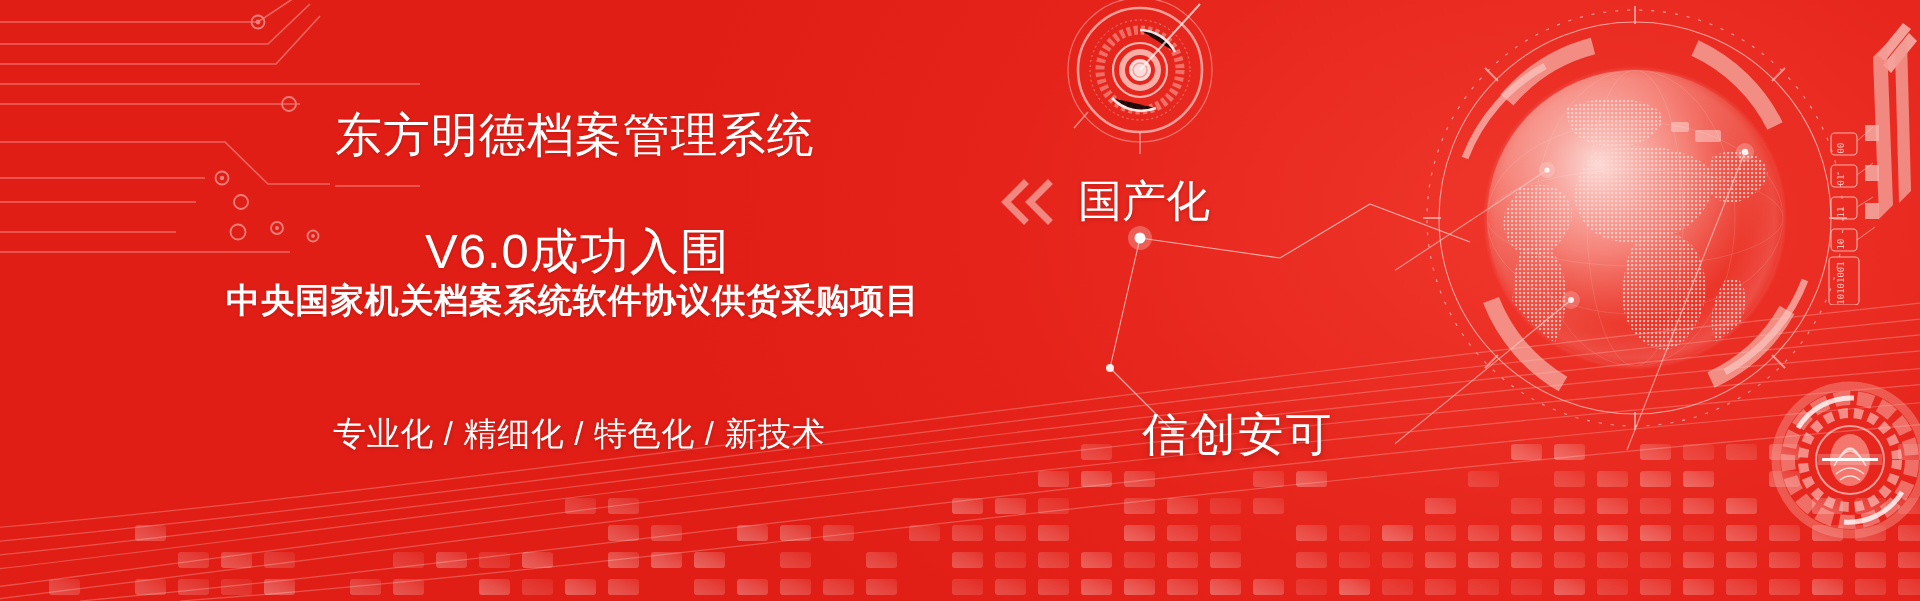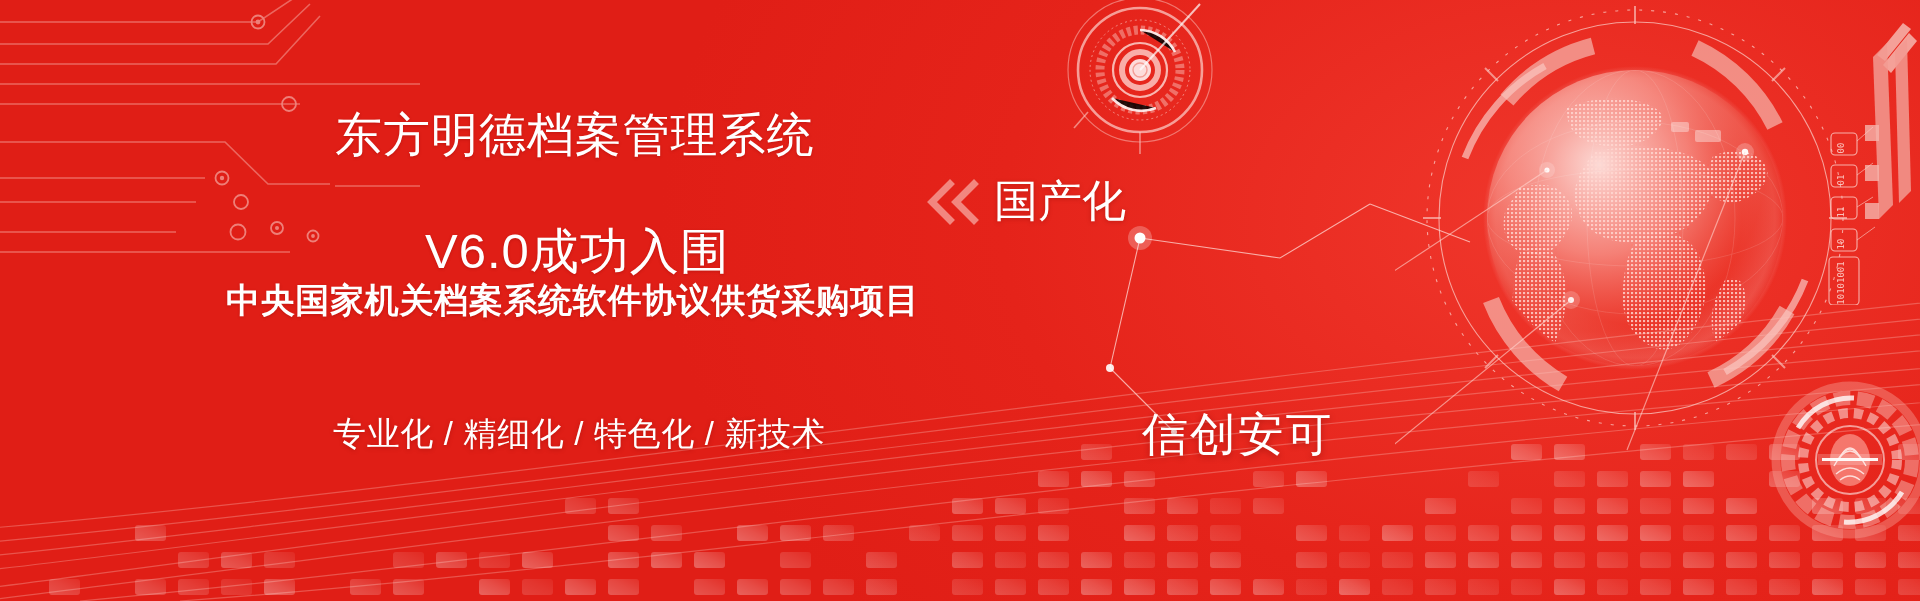--- a/index.html
+++ b/index.html
@@ -47,21 +47,21 @@
   .t-project {
     left:226px; top:278px; font-size:34px; font-weight:700;
     text-shadow:0 1px 3px rgba(120,8,4,.30);
   }
   .t-tagline {
     left:333px; top:412px; font-size:33px; font-weight:400;
     text-shadow:0 1px 4px rgba(120,8,4,.35);
   }
 
   
-  .chev-label { position:absolute; left:926px; top:172px; display:flex; align-items:center; gap:12px; }
+  .chev-label { position:absolute; left:1000px; top:172px; display:flex; align-items:center; gap:22px; }
   .chev { width:56px; height:56px; flex:0 0 auto; opacity:.62; }
   .chev-text { color:#fff; font-size:44px; white-space:nowrap; text-shadow:0 1px 4px rgba(120,8,4,.35); }
 
   .xc-label {
     position:absolute; left:1142px; top:404px;
     color:#fff; font-size:46px; white-space:nowrap;
     text-shadow:0 2px 6px rgba(120,8,4,.45);
     letter-spacing:.04em;
   }
   .xc-label span { }

